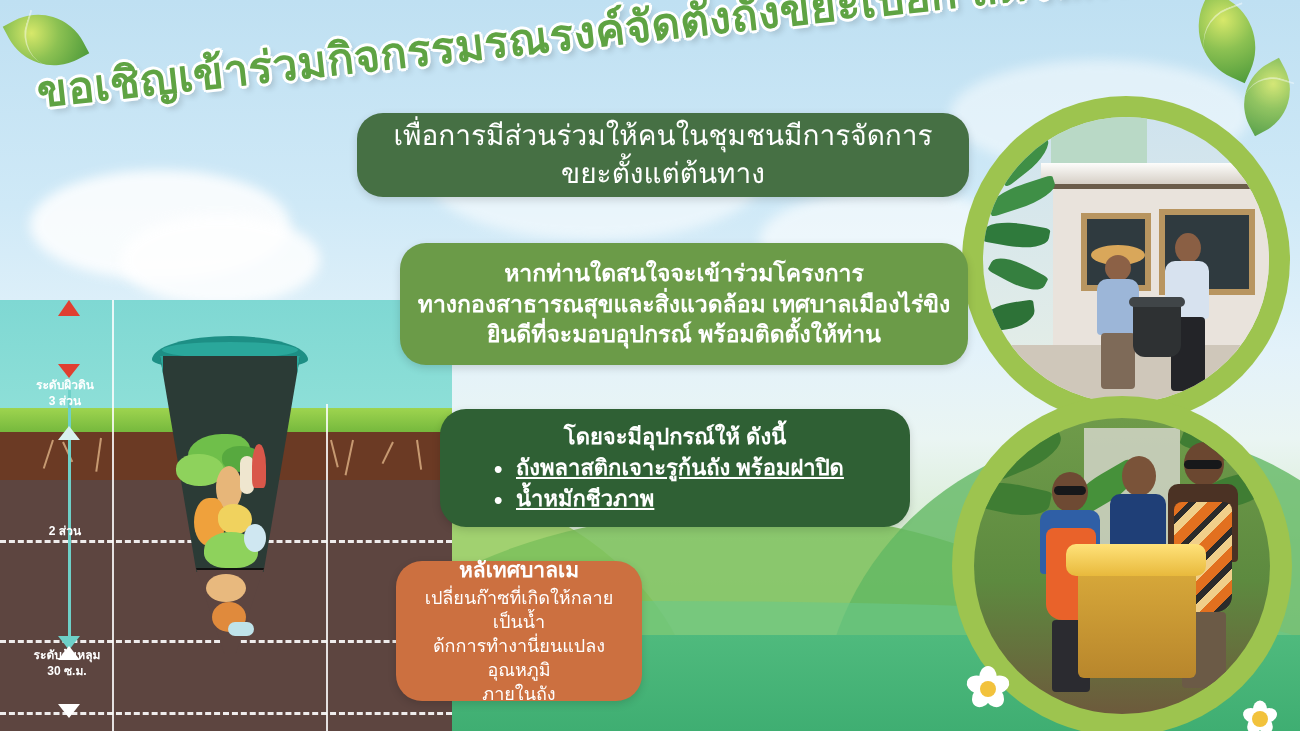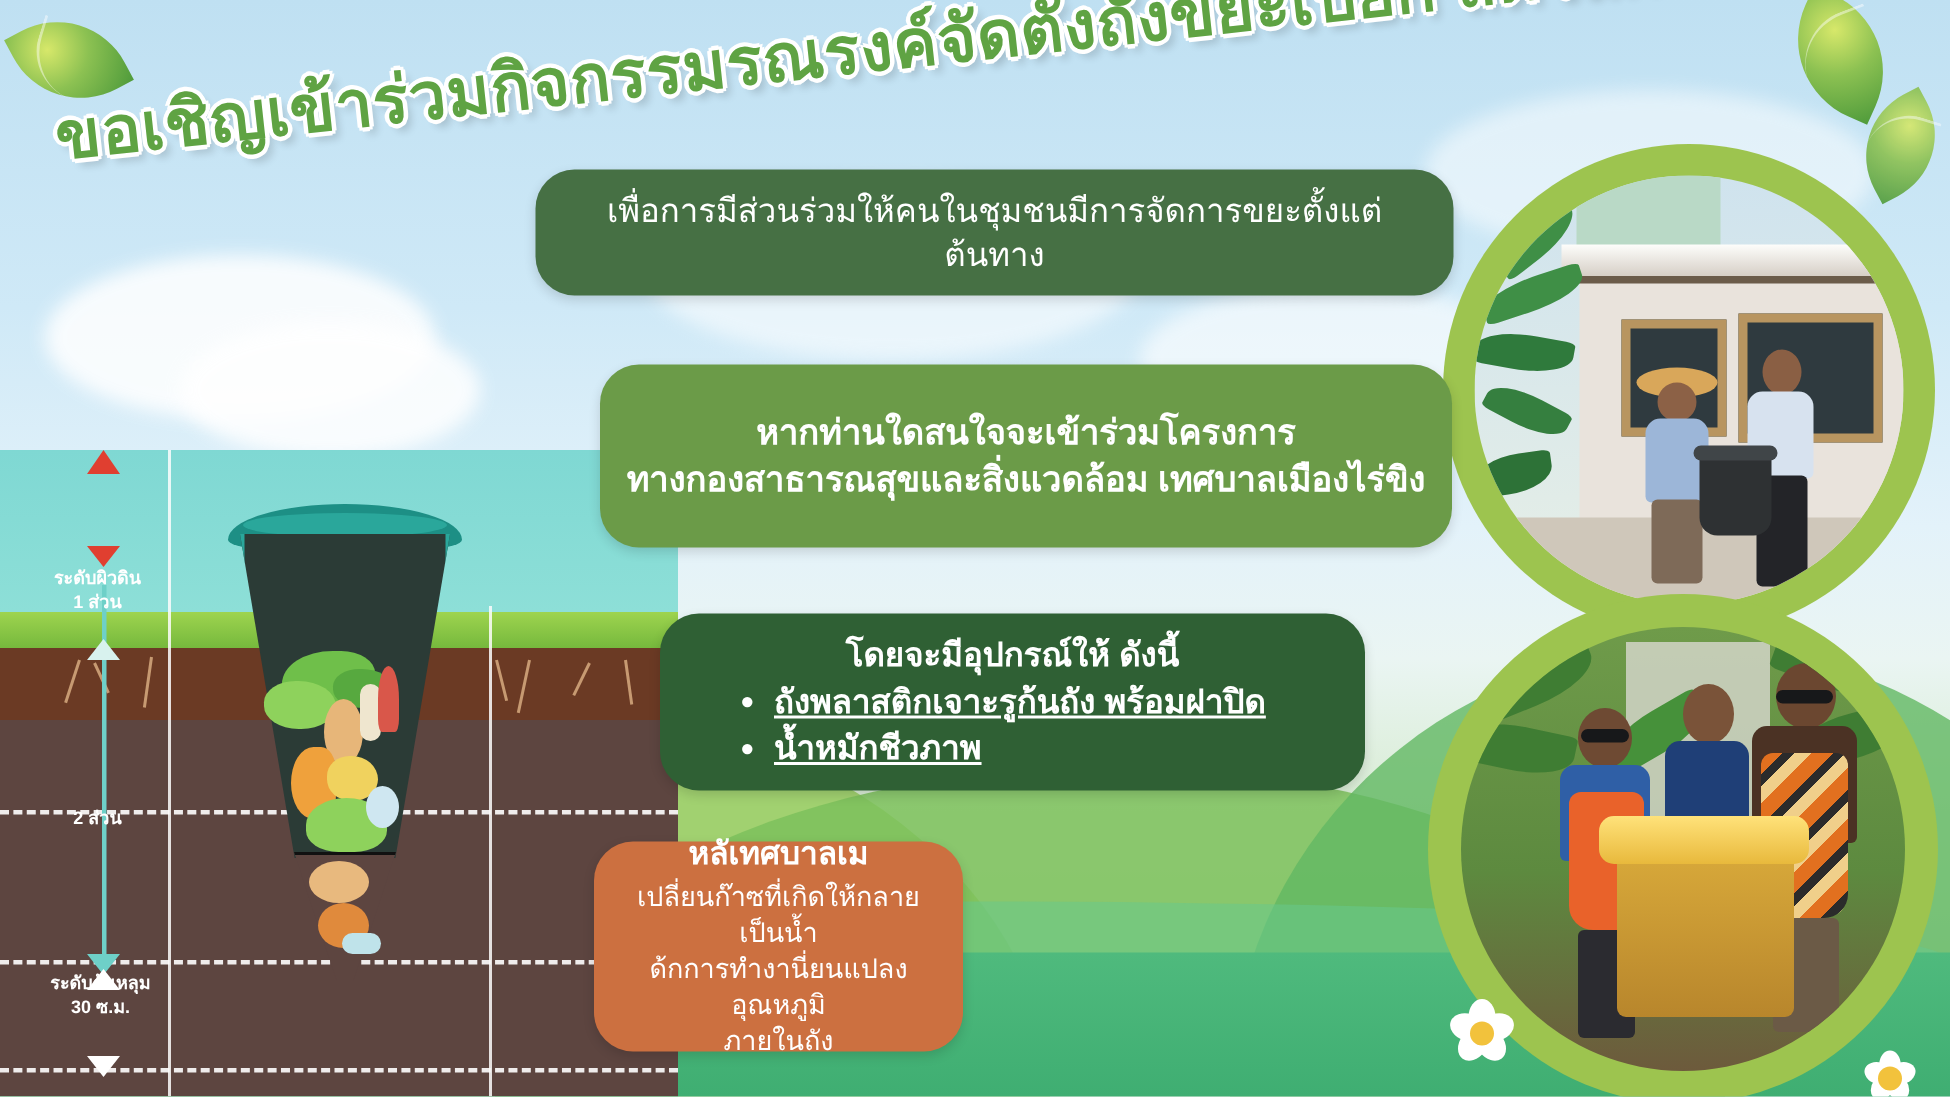--- a/index.html
+++ b/index.html
@@ -115,21 +115,21 @@
     padding-left:14px; padding-top:48px;
   }
 
   
   .box { position:absolute; border-radius:26px; color:#fff; text-align:center;
          display:flex; flex-direction:column; justify-content:center;
          box-shadow:0 3px 8px rgba(0,0,0,.14); }
   .box p { line-height:1.34; }
 
   #box-intro   { left:357px; top:113px; width:612px; height:84px;
-                 background:#467044; font-size:22px; padding:6px 18px; }
+                 background:#467044; font-size:28px; padding:6px 18px; }
   #box-invite  { left:400px; top:243px; width:568px; height:122px;
                  background:#6b9b48; font-size:23px; font-weight:bold; padding:8px 14px; }
   #box-equip   { left:440px; top:409px; width:470px; height:118px;
                  background:#2f6034; font-size:22px; font-weight:bold; padding:10px 16px; }
   #box-equip .heading { margin-bottom:2px; }
   #box-equip ul { list-style:none; text-align:left; padding-left:38px; }
   #box-equip li { position:relative; padding-left:22px; line-height:1.38;text-decoration:underline; }
   #box-equip li:before { content:"•"; position:absolute; left:0; top:-1px; font-size:24px; }
 
   #box-principle { left:396px; top:561px; width:246px; height:140px;
@@ -262,23 +262,23 @@
       <div class="scrap" style="left:58px;  top:168px; width:34px; height:30px; background:#f0d25e;"></div>
       <div class="scrap" style="left:44px;  top:196px; width:54px; height:36px; background:#8ed25c; border-radius:50% 50% 40% 40%;"></div>
       <div class="scrap" style="left:84px;  top:188px; width:22px; height:28px; background:#cfe7f1; border-radius:50%;"></div>
       <div class="scrap" style="left:46px;  top:238px; width:40px; height:28px; background:#e8b97e; border-radius:50%;"></div>
       <div class="scrap" style="left:52px;  top:266px; width:34px; height:30px; background:#e08a3c; border-radius:50%;"></div>
       <div class="scrap" style="left:68px;  top:286px; width:26px; height:14px; background:#bfe3ea; border-radius:8px;"></div>
     </div>
 
     <div class="dlabel" style="left:10px; top:78px; width:110px;">
       <div>ระดับผิวดิน</div>
-      <div>1 ส่วน</div>
-    </div>
-    <div class="dlabel" style="left:22px; top:238px; width:86px;">2 ส่วน</div>
+      <div>3 ส่วน</div>
+    </div>
+    <div class="dlabel" style="left:22px; top:224px; width:86px;">2 ส่วน</div>
     <div class="dlabel" style="left:4px;  top:348px; width:126px;">
       <div>ระดับก้นหลุม</div>
       <div>30 ซ.ม.</div>
     </div>
   </div>
 
   <div class="leaf" style="left:14px; top:8px; width:64px; height:64px; transform:rotate(-28deg);">
       <span class="vein"></span>
     </div>
   <div class="leaf" style="left:1192px; top:2px; width:70px; height:70px; transform:rotate(24deg);">
@@ -378,20 +378,21 @@
     <span class="center"></span>
   </div>
 
   <div class="box" id="box-intro">
     <p>เพื่อการมีส่วนร่วมให้คนในชุมชนมีการจัดการขยะตั้งแต่ต้นทาง</p>
   </div>
 
   <div class="box" id="box-invite">
     <p>หากท่านใดสนใจจะเข้าร่วมโครงการ</p>
     <p>ทางกองสาธารณสุขและสิ่งแวดล้อม เทศบาลเมืองไร่ขิง</p>
+    <p>ยินดีที่จะมอบอุปกรณ์ พร้อมติดตั้งให้ท่าน</p>
   </div>
 
   <div class="box" id="box-equip">
     <p class="heading">โดยจะมีอุปกรณ์ให้ ดังนี้</p>
     <ul>
       <li>ถังพลาสติกเจาะรูก้นถัง พร้อมฝาปิด</li>
       <li>น้ำหมักชีวภาพ</li>
     </ul>
   </div>
 

